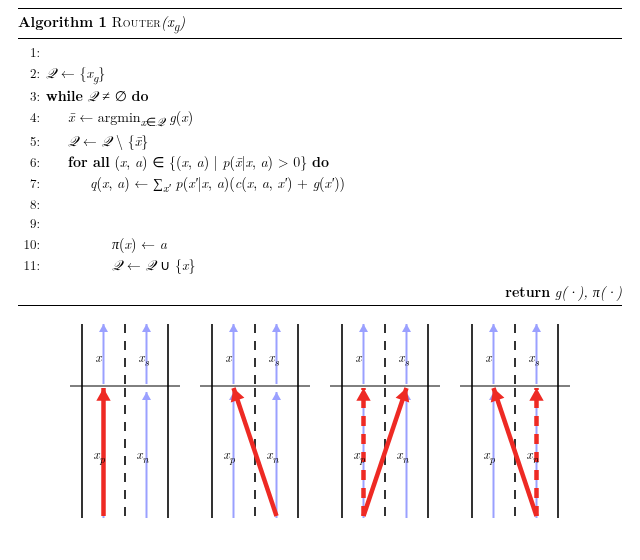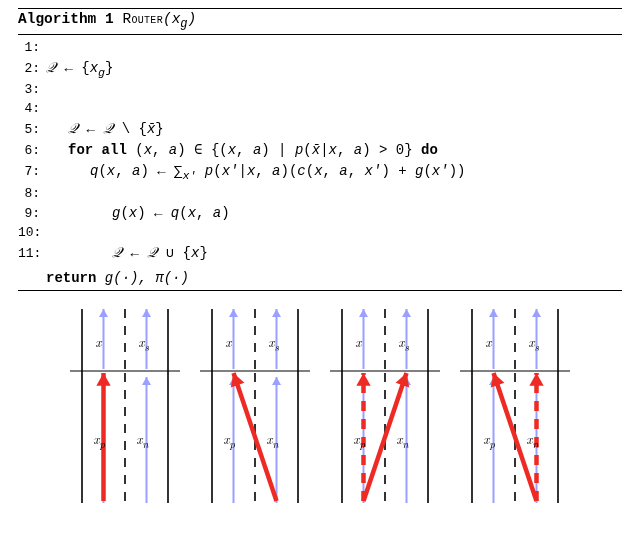--- a/index.html
+++ b/index.html
@@ -6,21 +6,20 @@
     margin: 0;
     padding: 0;
     font-family: "Latin Modern Roman", "Computer Modern", Georgia, serif;
     font-size: 14px;
     background: #fff;
     color: #000;
     width: 640px;
   }
   .algo-box {
     margin: 8px 18px 0 18px;
-    font-family: Liberation Mono, monospace;
   }
   .algo-hrule-thick { border-top: 1.2px solid #000; height:0; }
   .algo-hrule { border-top: 0.6px solid #000; height:0; }
   .algo-title {
     padding: 2px 0 3px 0;
     font-size: 14.5px;
   }
   .algo-title b { font-weight: bold; }
   .smallcaps { font-variant: small-caps; letter-spacing: 0.3px; }
   .algo-body {
@@ -39,21 +38,21 @@
   }
   .stmt {
     white-space: pre;
     font-family: inherit;
   }
   .kw { font-weight: bold; }
   .math { font-style: italic; font-family: inherit; }
   .indent1 { padding-left: 22px; }
   .indent2 { padding-left: 44px; }
   .indent3 { padding-left: 66px; }
-  .return-line { padding-left: 28px; }
+  .return-line { padding-left: 28px; text-align: right; }
 
   
   .figwrap {
     margin: 10px auto 0 auto;
     width: 560px;
   }
   .panels {
     display: flex;
     justify-content: space-between;
     gap: 10px;
@@ -90,45 +89,47 @@
   <div class="algo-body" id="algo-body">
       <div class="algo-line">
         <div class="lineno">1:</div>
       </div>
       <div class="algo-line">
         <div class="lineno">2:</div>
         <div class="stmt indent0"><span class="math">𝒬</span> ← {<span class="math">x<sub>g</sub></span>}</div>
       </div>
       <div class="algo-line">
         <div class="lineno">3:</div>
+        <div class="stmt indent0"><span class="kw">while</span> <span class="math">𝒬</span> ≠ ∅ <span class="kw">do</span></div>
       </div>
       <div class="algo-line">
         <div class="lineno">4:</div>
+        <div class="stmt indent1"><span class="math">x̄</span> ← argmin<sub><span class="math">x</span>∈<span class="math">𝒬</span></sub> <span class="math">g</span>(<span class="math">x</span>)</div>
       </div>
       <div class="algo-line">
         <div class="lineno">5:</div>
         <div class="stmt indent1"><span class="math">𝒬</span> ← <span class="math">𝒬</span> \ {<span class="math">x̄</span>}</div>
       </div>
       <div class="algo-line">
         <div class="lineno">6:</div>
         <div class="stmt indent1"><span class="kw">for all</span> (<span class="math">x</span>, <span class="math">a</span>) ∈ {(<span class="math">x</span>, <span class="math">a</span>) | <span class="math">p</span>(<span class="math">x̄</span>|<span class="math">x</span>, <span class="math">a</span>) &gt; 0} <span class="kw">do</span></div>
       </div>
       <div class="algo-line">
         <div class="lineno">7:</div>
         <div class="stmt indent2"><span class="math">q</span>(<span class="math">x</span>, <span class="math">a</span>) ← ∑<sub><span class="math">x′</span></sub> <span class="math">p</span>(<span class="math">x′</span>|<span class="math">x</span>, <span class="math">a</span>)(<span class="math">c</span>(<span class="math">x</span>, <span class="math">a</span>, <span class="math">x′</span>) + <span class="math">g</span>(<span class="math">x′</span>))</div>
       </div>
       <div class="algo-line">
         <div class="lineno">8:</div>
       </div>
       <div class="algo-line">
         <div class="lineno">9:</div>
-        <div class="stmt indent3"><span class="math">g</span>(<span class="math">x</span>) ← <span class="math">q</span>(<span class="math">x</span>, <span class="math">a</span>)</div>
       </div>
       <div class="algo-line">
         <div class="lineno">10:</div>
+        <div class="stmt indent3"><span class="math">π</span>(<span class="math">x</span>) ← <span class="math">a</span></div>
       </div>
       <div class="algo-line">
         <div class="lineno">11:</div>
         <div class="stmt indent3"><span class="math">𝒬</span> ← <span class="math">𝒬</span> ∪ {<span class="math">x</span>}</div>
       </div>
     </div>
   <div class="return-line">
     <span class="kw">return</span>
     <span class="math"> g(·), π(·)</span>
   </div>

